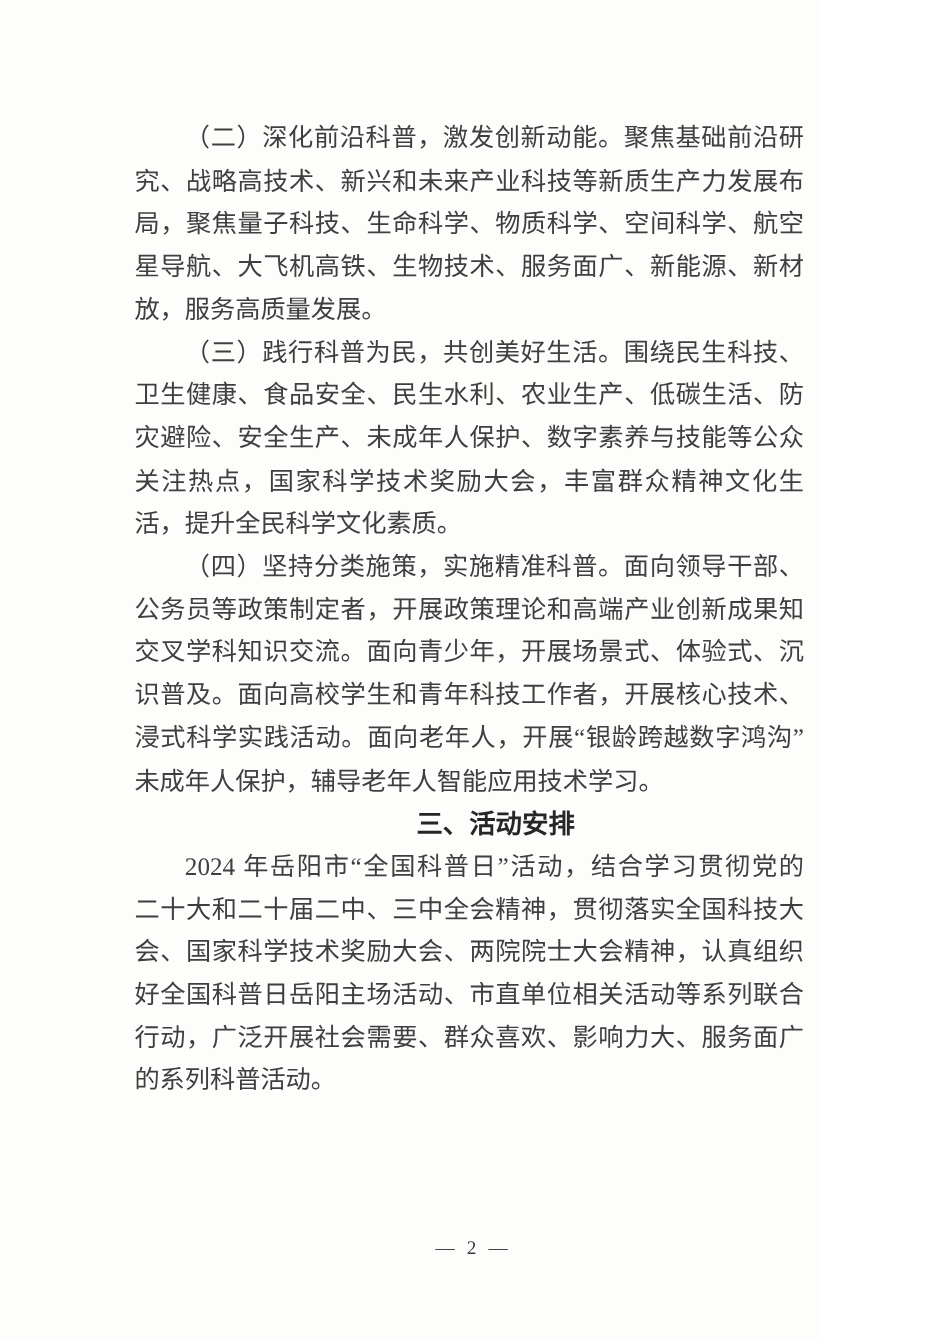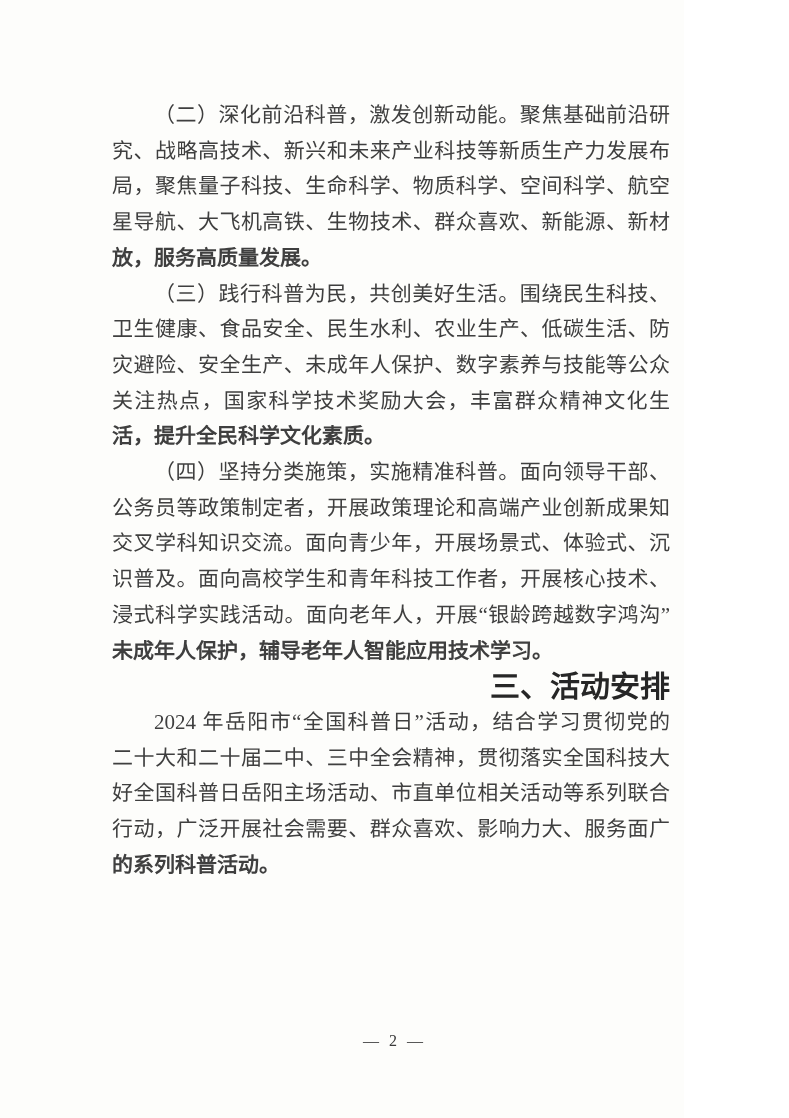--- a/index.html
+++ b/index.html
@@ -35,32 +35,31 @@
     text-align-last: justify;
     text-justify: inter-character;
     white-space: nowrap;
   }
   .line.first {
     padding-left: 42px; 
   }
   .line.plain {
     text-align: left;
     text-align-last: left;
-    font-weight: bold;
   }
   .heading {
     display: block;
     margin: 0;
     padding-left: 44px;
     font-family: "Liberation Sans", "DejaVu Sans", sans-serif;
     font-weight: 700;
-    font-size: 30px;
+    font-size: 22px;
     line-height: 35.7px;
     color: #262626;
-    text-align: right;
+    text-align: center;
   }
   .page-number {
     position: absolute;
     top: 1032px;
     left: 0;
     width: 789px;
     text-align: center;
     font-size: 16px;
     letter-spacing: 3px;
     color: #3a3a3a;
@@ -69,21 +68,21 @@
 </head>
 <body>
 
 <div class="page">
   <div class="content">
 
     <p class="para">
       <span class="line first">（二）深化前沿科普，激发创新动能。聚焦基础前沿研</span>
       <span class="line">究、战略高技术、新兴和未来产业科技等新质生产力发展布</span>
       <span class="line">局，聚焦量子科技、生命科学、物质科学、空间科学、航空</span>
-      <span class="line">星导航、大飞机高铁、生物技术、群众喜欢、新能源、新材</span>
+      <span class="line">星导航、大飞机高铁、生物技术、服务面广、新能源、新材</span>
       <span class="line plain">放，服务高质量发展。</span>
     </p>
 
     <p class="para">
       <span class="line first">（三）践行科普为民，共创美好生活。围绕民生科技、</span>
       <span class="line">卫生健康、食品安全、民生水利、农业生产、低碳生活、防</span>
       <span class="line">灾避险、安全生产、未成年人保护、数字素养与技能等公众</span>
       <span class="line">关注热点，国家科学技术奖励大会，丰富群众精神文化生</span>
       <span class="line plain">活，提升全民科学文化素质。</span>
     </p>
@@ -95,20 +94,21 @@
       <span class="line">识普及。面向高校学生和青年科技工作者，开展核心技术、</span>
       <span class="line">浸式科学实践活动。面向老年人，开展“银龄跨越数字鸿沟”</span>
       <span class="line plain">未成年人保护，辅导老年人智能应用技术学习。</span>
     </p>
 
     <h2 class="heading">三、活动安排</h2>
 
     <p class="para">
       <span class="line first">2024 年岳阳市“全国科普日”活动，结合学习贯彻党的</span>
       <span class="line">二十大和二十届二中、三中全会精神，贯彻落实全国科技大</span>
+      <span class="line">会、国家科学技术奖励大会、两院院士大会精神，认真组织</span>
       <span class="line">好全国科普日岳阳主场活动、市直单位相关活动等系列联合</span>
       <span class="line">行动，广泛开展社会需要、群众喜欢、影响力大、服务面广</span>
       <span class="line plain">的系列科普活动。</span>
     </p>
 
   </div>
 
   <div class="page-number">— 2 —</div>
 </div>
 

